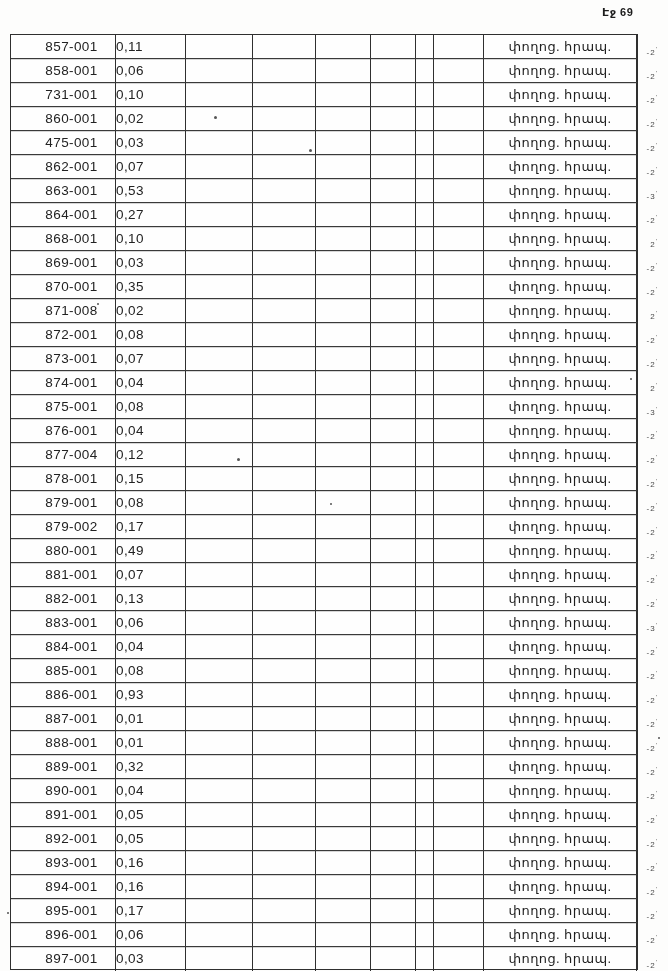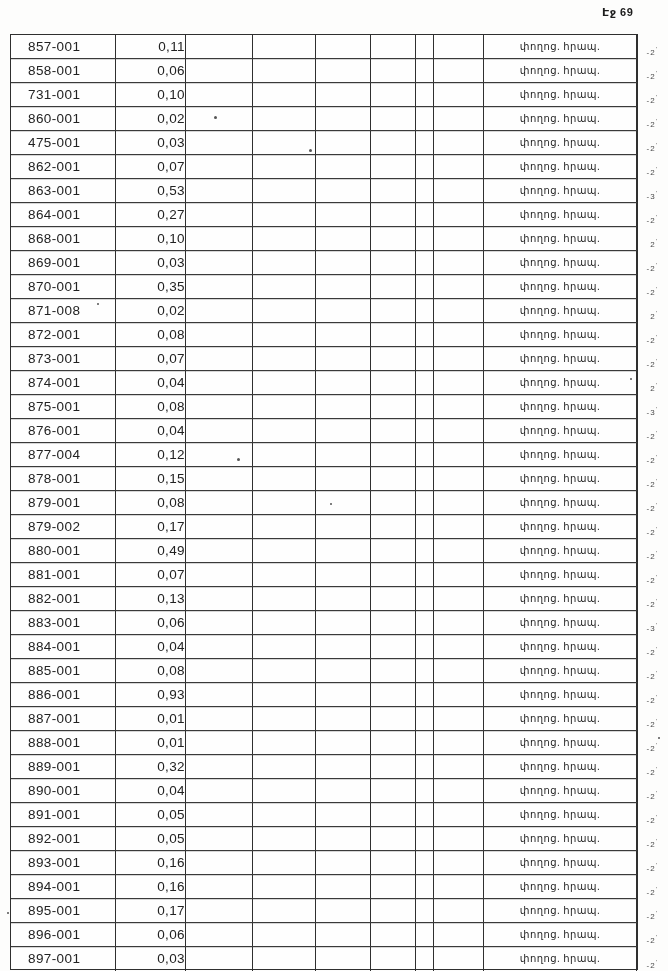--- a/index.html
+++ b/index.html
@@ -37,23 +37,23 @@
     box-sizing:border-box;
     border-right:1px solid #2f2f2f;
     font-size:13.5px;
     letter-spacing:.4px;
     line-height:23px;
     white-space:nowrap;
     overflow:hidden;
     color:#222;
   }
   .cell:last-child{border-right:none;}
-  .c-code{padding-left:17px;}
-  .c-val{text-align:right;}
-  .c-label{text-align:center;font-size:10px;color:#1e1e1e;}
+  .c-code{padding-left:17px;text-align:center;}
+  .c-val{text-align:left;}
+  .c-label{text-align:center;font-size:13px;color:#1e1e1e;}
   .edge{
     position:absolute;
     right:-21px;bottom:1px;
     font-size:8px;color:#4a4a4a;
     letter-spacing:1px;
   }
   .edge::after{content:"\2019";font-size:6px;vertical-align:super;color:#555;}
   .speck{
     position:absolute;width:3px;height:3px;border-radius:50%;
     background:#2b2b2b;opacity:.8;

